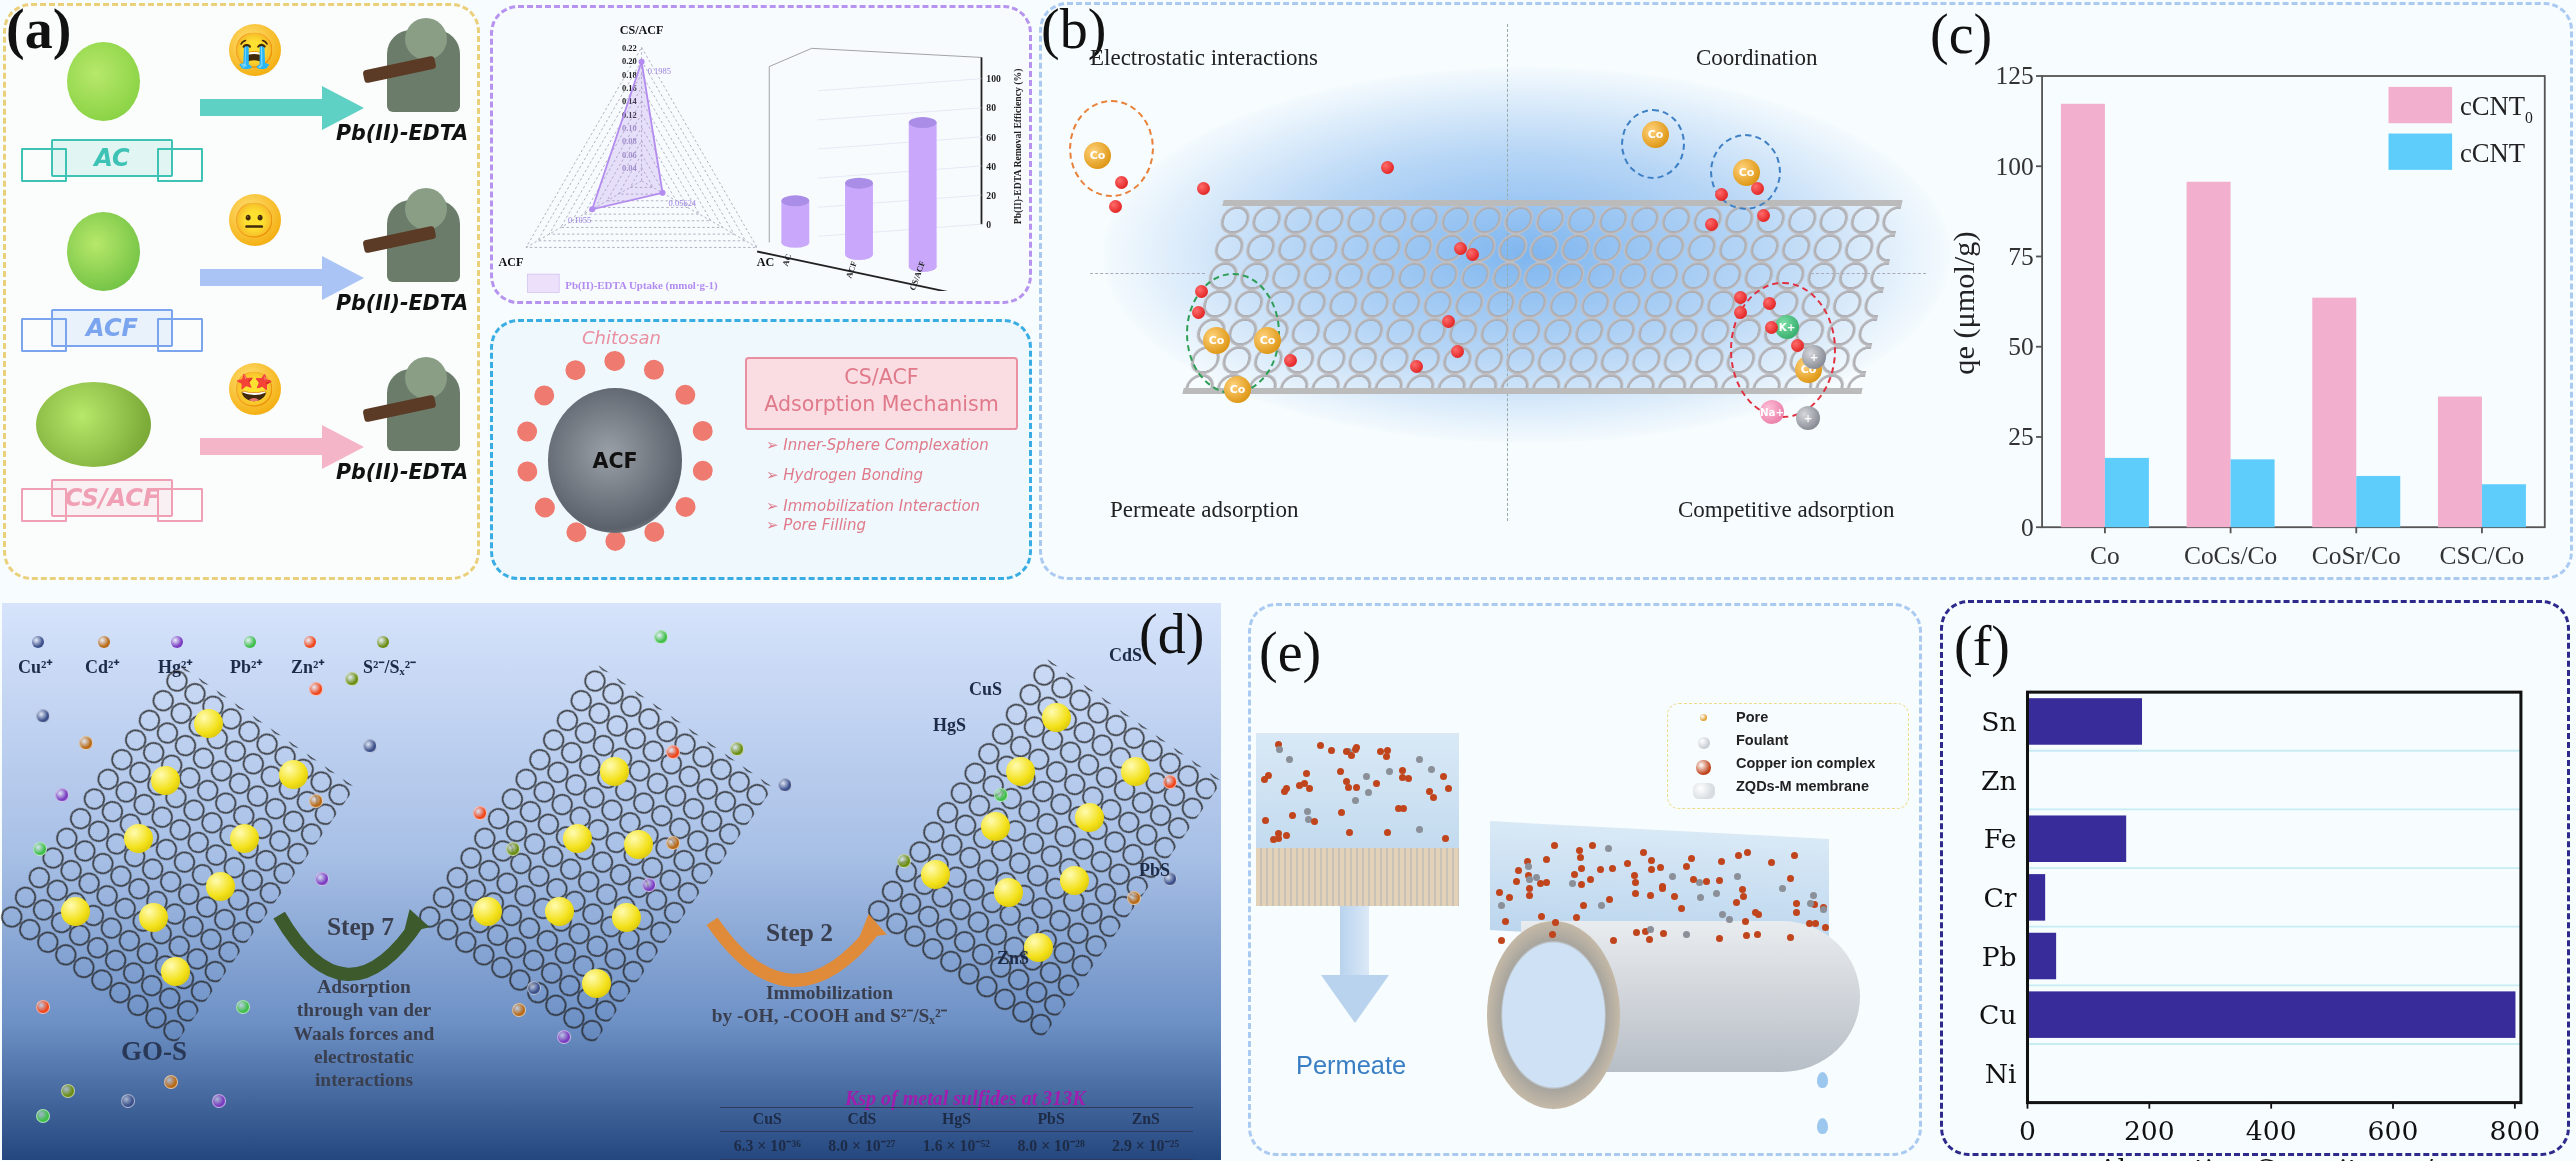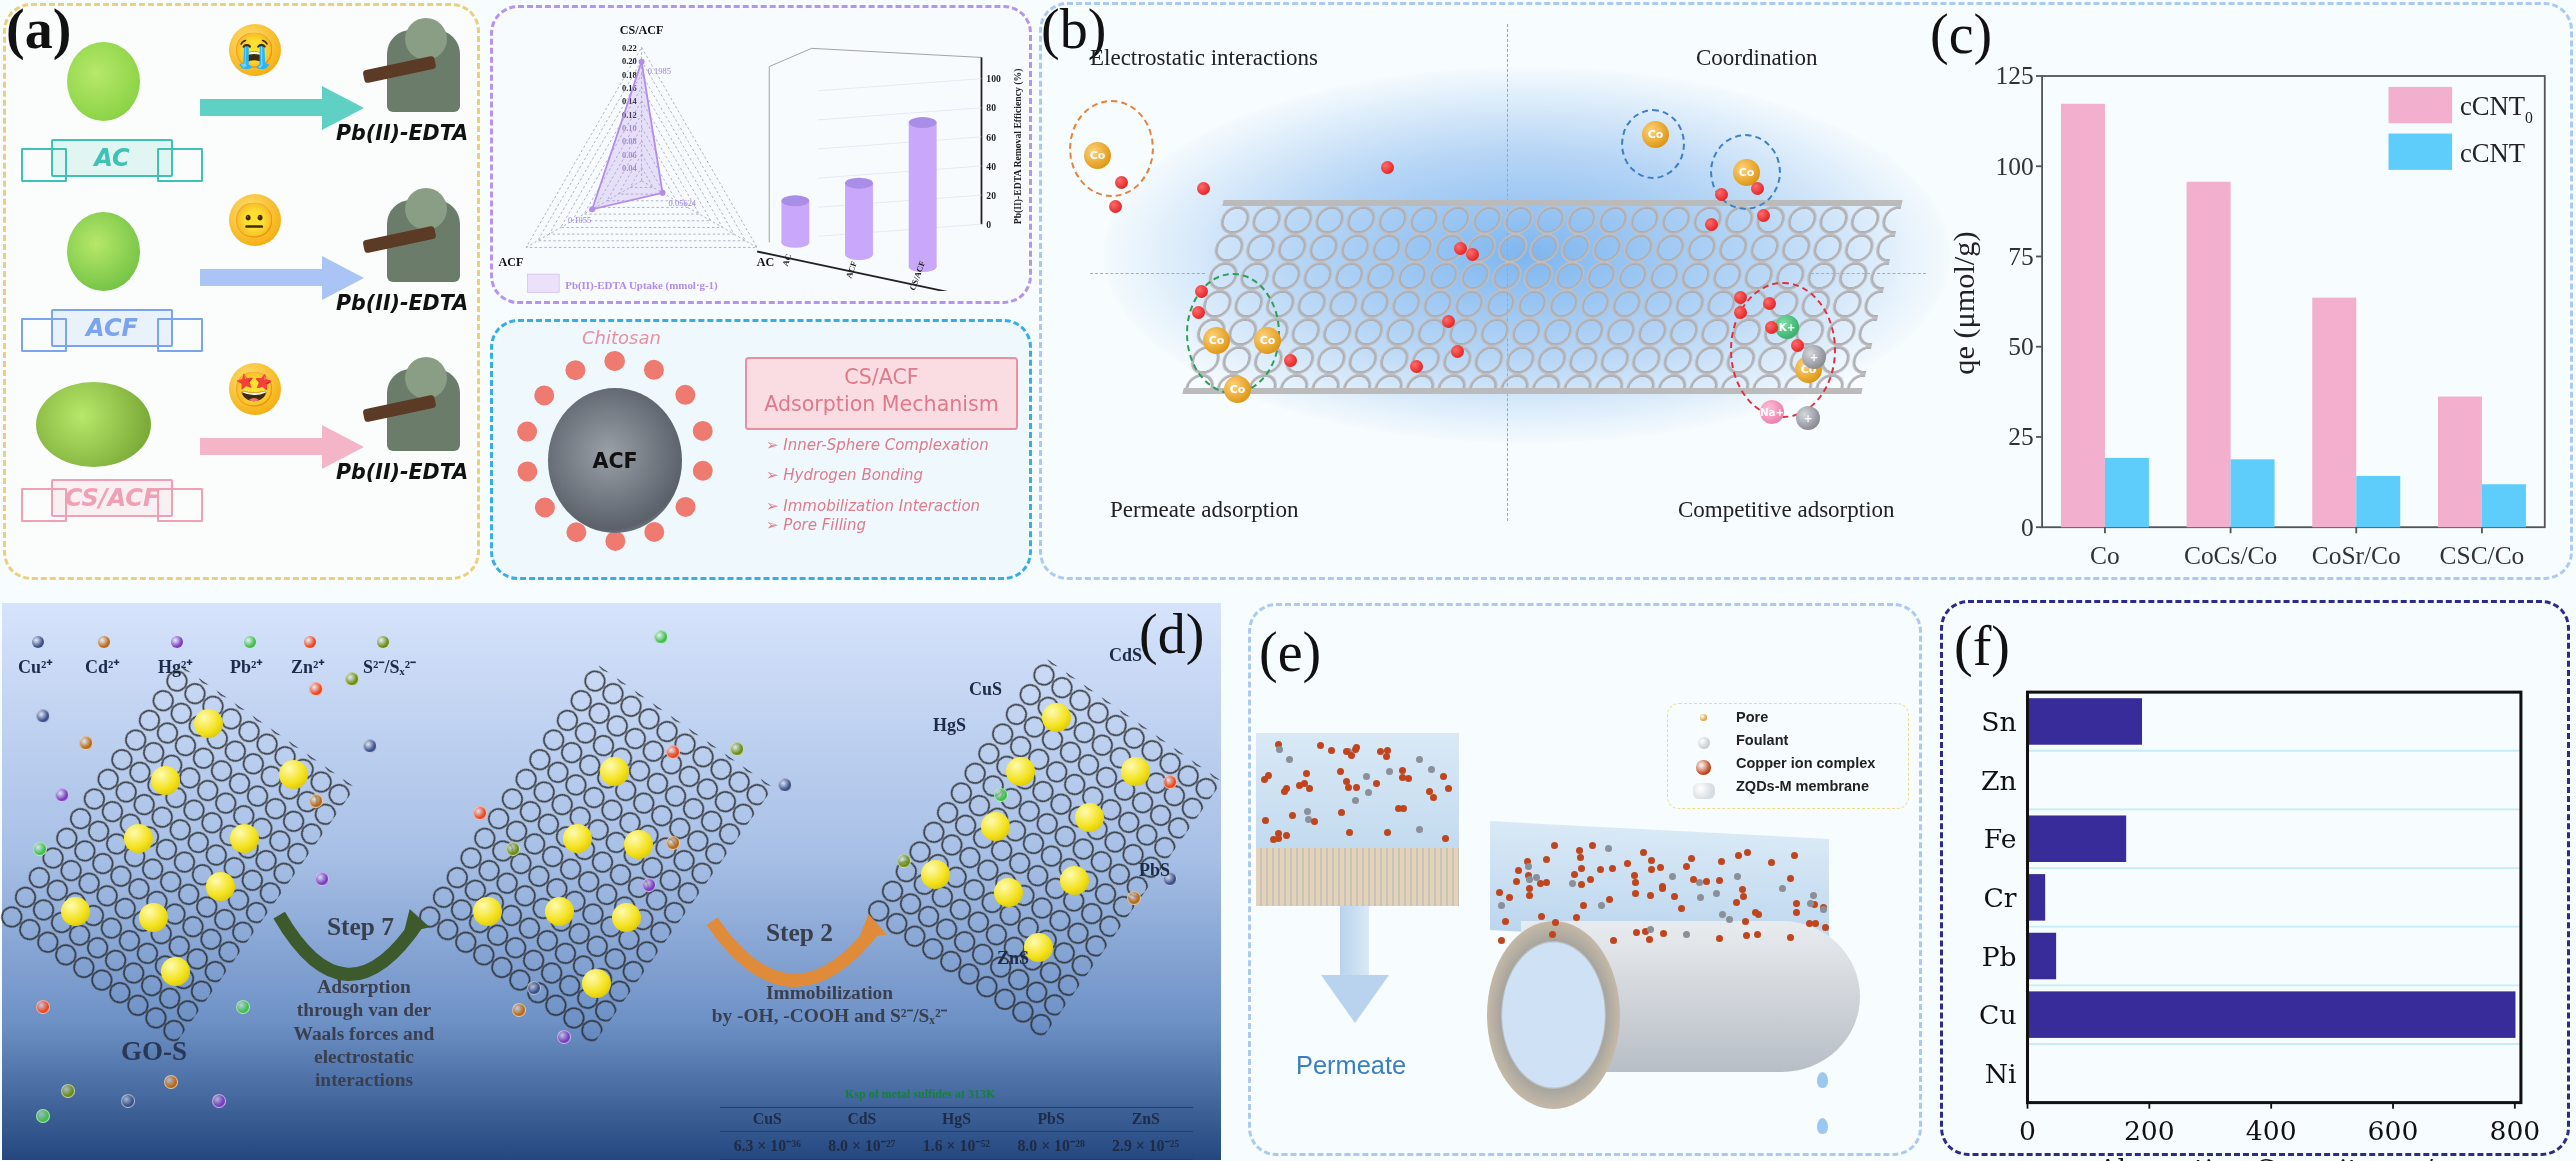--- a/index.html
+++ b/index.html
@@ -389,21 +389,21 @@
   </div>
 
 <div id="d-sulf-labels">
     <div class="sulf-label" style="left:1109px;top:645px;">CdS</div>
     <div class="sulf-label" style="left:969px;top:679px;">CuS</div>
     <div class="sulf-label" style="left:933px;top:715px;">HgS</div>
     <div class="sulf-label" style="left:1139px;top:860px;">PbS</div>
     <div class="sulf-label" style="left:997px;top:948px;">ZnS</div>
   </div>
 
-<div class="abs" style="left:845px;top:1087px;font-family:'Liberation Serif',serif;font-weight:bold;font-size:12px;color:#15803d;">Ksp of metal sulfides at 313K</div>
+<div class="abs" style="left:845px;top:1087px;font-family:'Liberation Serif',serif;font-weight:bold;font-size:20px;color:#a21caf;font-style:italic;">Ksp of metal sulfides at 313K</div>
 <table class="ksp" style="left:720px;top:1107px;width:473px;">
   <thead>
       <tr id="ksp-head">
         <th>CuS</th>
         <th>CdS</th>
         <th>HgS</th>
         <th>PbS</th>
         <th>ZnS</th>
       </tr>
     </thead>

